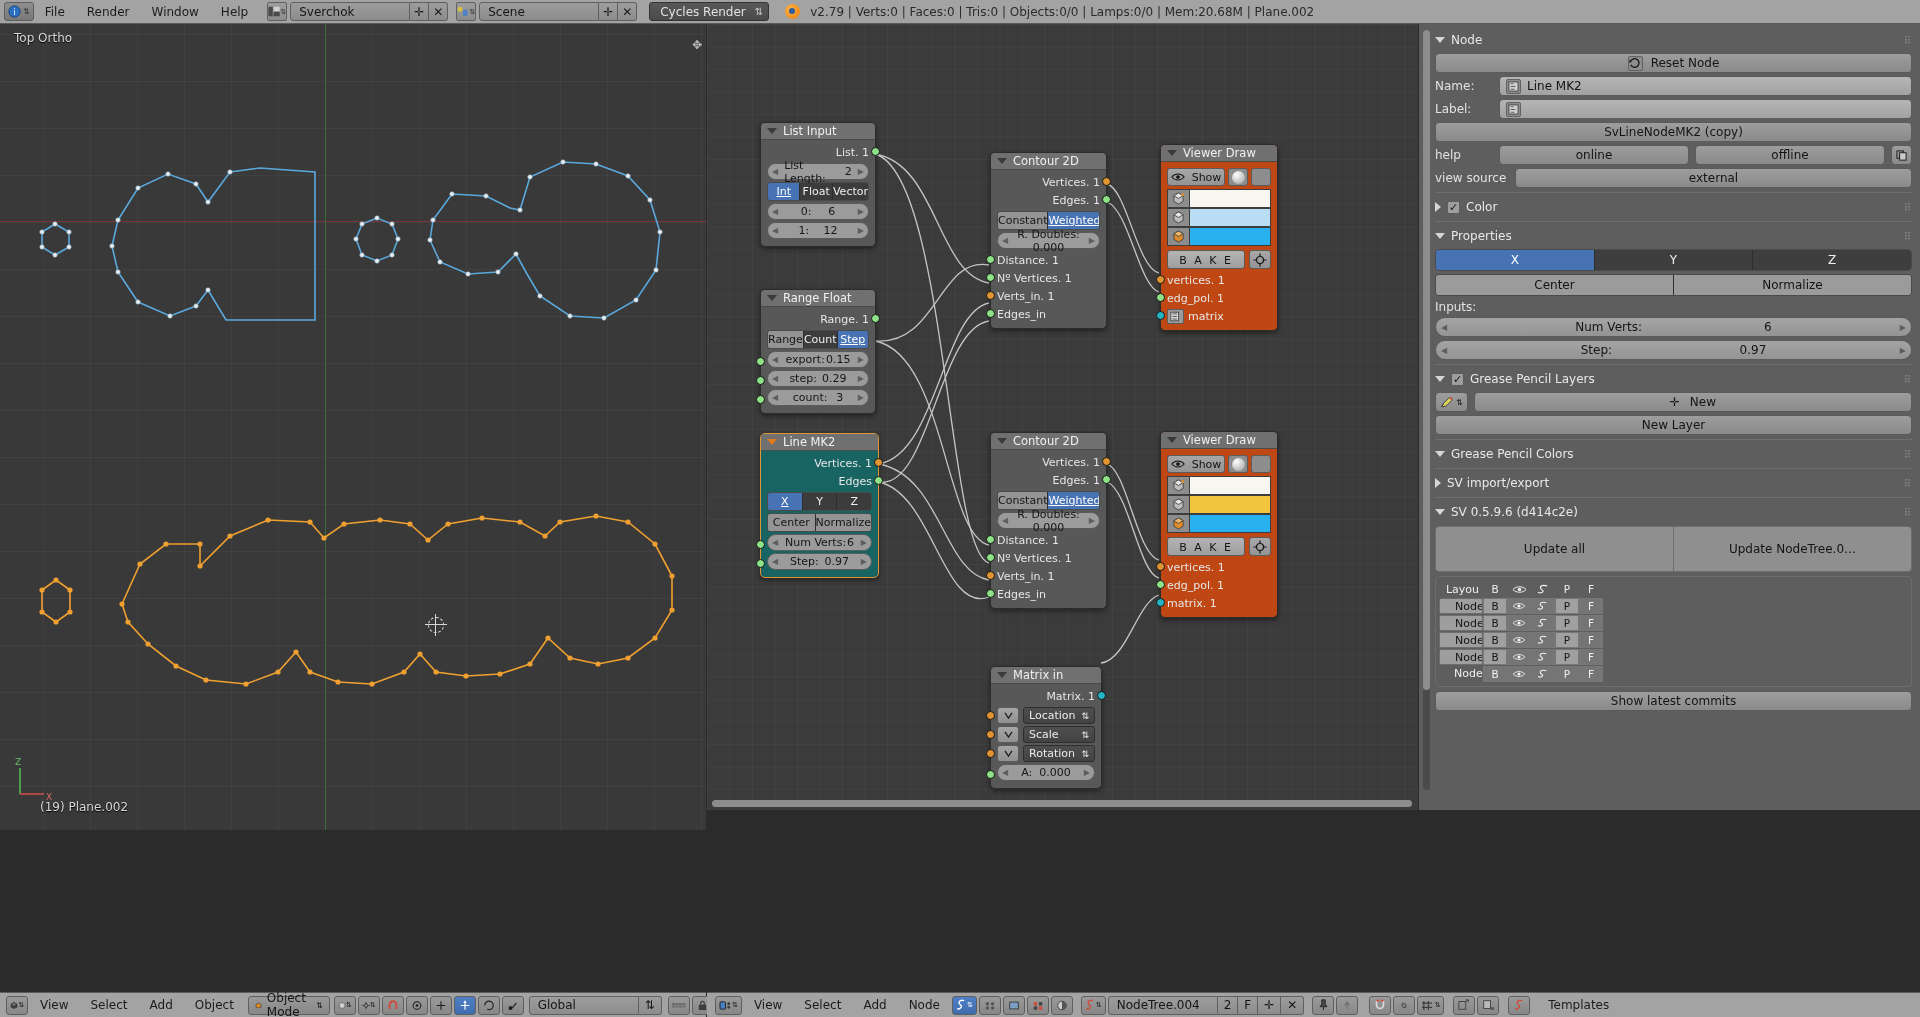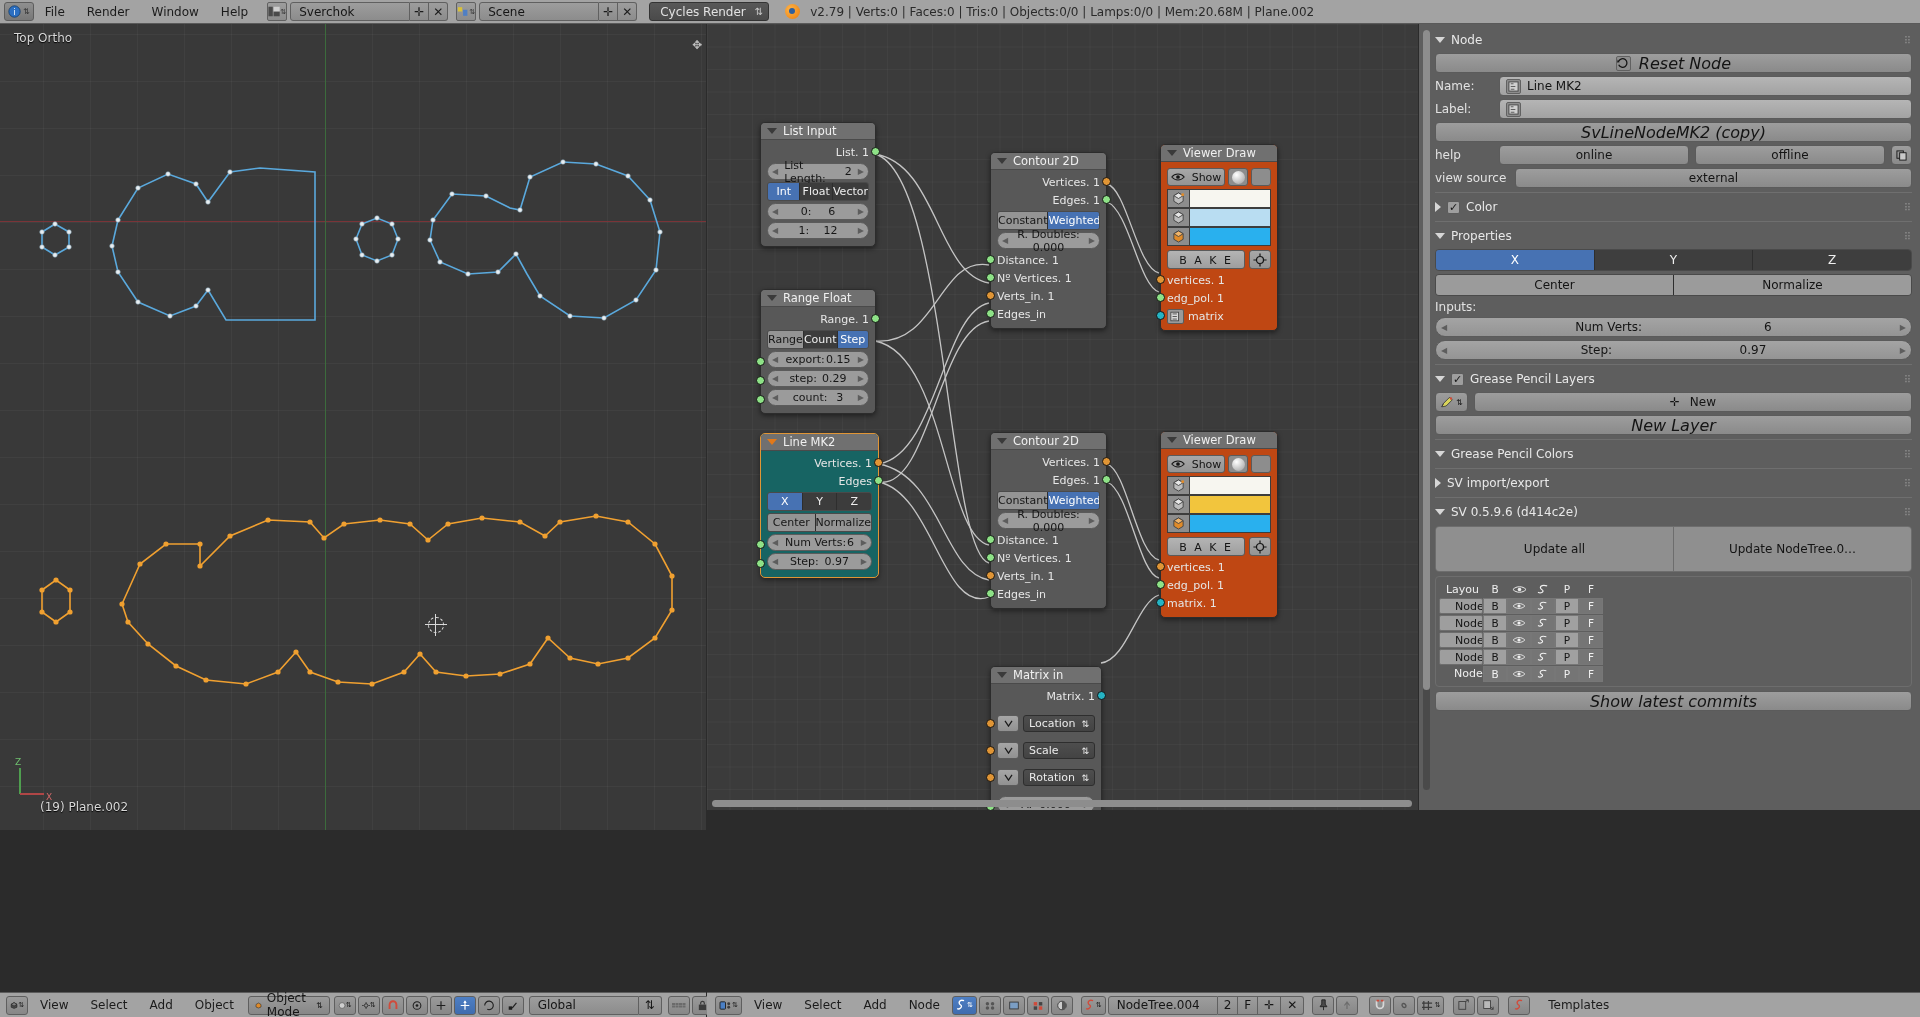--- a/index.html
+++ b/index.html
@@ -146,21 +146,21 @@
   .np-field .val { padding-right:6px; }
   .np-field .arr { color:#5d5d5d; font-size:8px; }
   .np-field.centered { justify-content:center; }
 
   .np-seg { display:flex; margin:2px 0; border-radius:3px; overflow:hidden; border:1px solid #4a4a4a;}
   .np-seg > div {
     flex:1; height:17px; line-height:17px; text-align:center;
     background:#3c3c3c; color:#eee; font-size:11px; border-right:1px solid #2e2e2e;
   }
   .np-seg > div:last-child{border-right:none;}
-  .np-seg > div.on { background:#4772b3; color:#fff; }
+  .np-seg > div.on { background:#4772b3; color:#fff;text-decoration:underline; }
   .np-seg > div.lightgray { background:#949494; color:#161616; }
   .np-showrow { display:flex; gap:3px; margin:3px 0; align-items:center;}
   .np-show {
     flex:1; height:18px; border-radius:3px; background:linear-gradient(#a8a8a8,#949494);
     border:1px solid #5b5b5b; color:#141414; display:flex; align-items:center;
     justify-content:center; gap:7px; font-size:11px;
   }
   .np-sphere { width:20px;height:18px;border-radius:3px;background:#8d8d8d;border:1px solid #5b5b5b;
     display:flex;align-items:center;justify-content:center;}
   .np-sphere i{width:13px;height:13px;border-radius:50%;background:radial-gradient(circle at 35% 30%,#fff,#9a9a9a);}
@@ -170,21 +170,21 @@
     width:22px; background:#8d8d8d; display:flex;align-items:center;justify-content:center;
     border-right:1px solid #3d3d3d;
   }
   .np-colorrow .swatch{flex:1;}
   .np-bakerow{display:flex;gap:4px;margin:4px 0 2px;}
   .np-bake{flex:1;height:19px;line-height:19px;text-align:center;border-radius:3px;
     background:linear-gradient(#b4b4b4,#9e9e9e);border:1px solid #5b5b5b;color:#141414;
     letter-spacing:2px;font-size:11px;}
   .np-target{width:22px;height:19px;border-radius:3px;background:linear-gradient(#a8a8a8,#949494);
     border:1px solid #5b5b5b;display:flex;align-items:center;justify-content:center;}
-  .np-droprow{display:flex;gap:4px;align-items:center;margin:10px 0;}
+  .np-droprow{display:flex;gap:4px;align-items:center;margin:2px 0;}
   .np-dropbtn{width:22px;height:17px;border-radius:3px;background:linear-gradient(#a6a6a6,#919191);
     border:1px solid #5b5b5b;display:flex;align-items:center;justify-content:center;}
   .np-dropdown{flex:1;height:17px;border-radius:3px;background:linear-gradient(#4e4e4e,#434343);
     border:1px solid #2e2e2e;color:#eaeaea;display:flex;align-items:center;
     justify-content:space-between;padding:0 5px;font-size:11px;}
   .sock-label{font-size:11px;}
   .matrix-ico{width:17px;height:15px;border-radius:2px;background:#9a9a9a;border:1px solid #5b5b5b;
     display:flex;align-items:center;justify-content:center;margin-right:4px;}
 
   
@@ -202,21 +202,21 @@
   }
   .pp-header .tri { width:0;height:0;border-left:5px solid transparent;border-right:5px solid transparent;
     border-top:6px solid #d6d6d6; }
   .pp-header .tri.closed { border-top:none;border-left:6px solid #d6d6d6;
     border-top:5px solid transparent;border-bottom:5px solid transparent;border-right:none;}
   .pp-header .dots { margin-left:auto; color:#8a8a8a; font-size:10px; letter-spacing:1px;}
   .pp-sep { height:1px; background:#6f6f6f; margin:4px 0; }
   .pp-btn {
     height:20px; border-radius:4px; background:linear-gradient(#9d9d9d,#8a8a8a);
     border:1px solid #5b5b5b; color:#141414; display:flex; align-items:center;
-    justify-content:center; gap:8px; font-size:16px; margin:3px 0;font-style:italic;
+    justify-content:center; gap:8px; font-size:12px; margin:3px 0;
   }
   .pp-row { display:flex; align-items:center; gap:6px; margin:3px 0; }
   .pp-row .lab { width:58px; color:#e2e2e2; font-size:12px; }
   .pp-input {
     flex:1; height:20px; border-radius:4px;
     background:linear-gradient(#b5b5b5,#a2a2a2); border:1px solid #5b5b5b;
     color:#141414; display:flex; align-items:center; gap:6px; padding:0 6px; font-size:12px;
   }
   .pp-ico {
     width:15px; height:15px; border-radius:2px; background:#8d8d8d; border:1px solid #616161;

